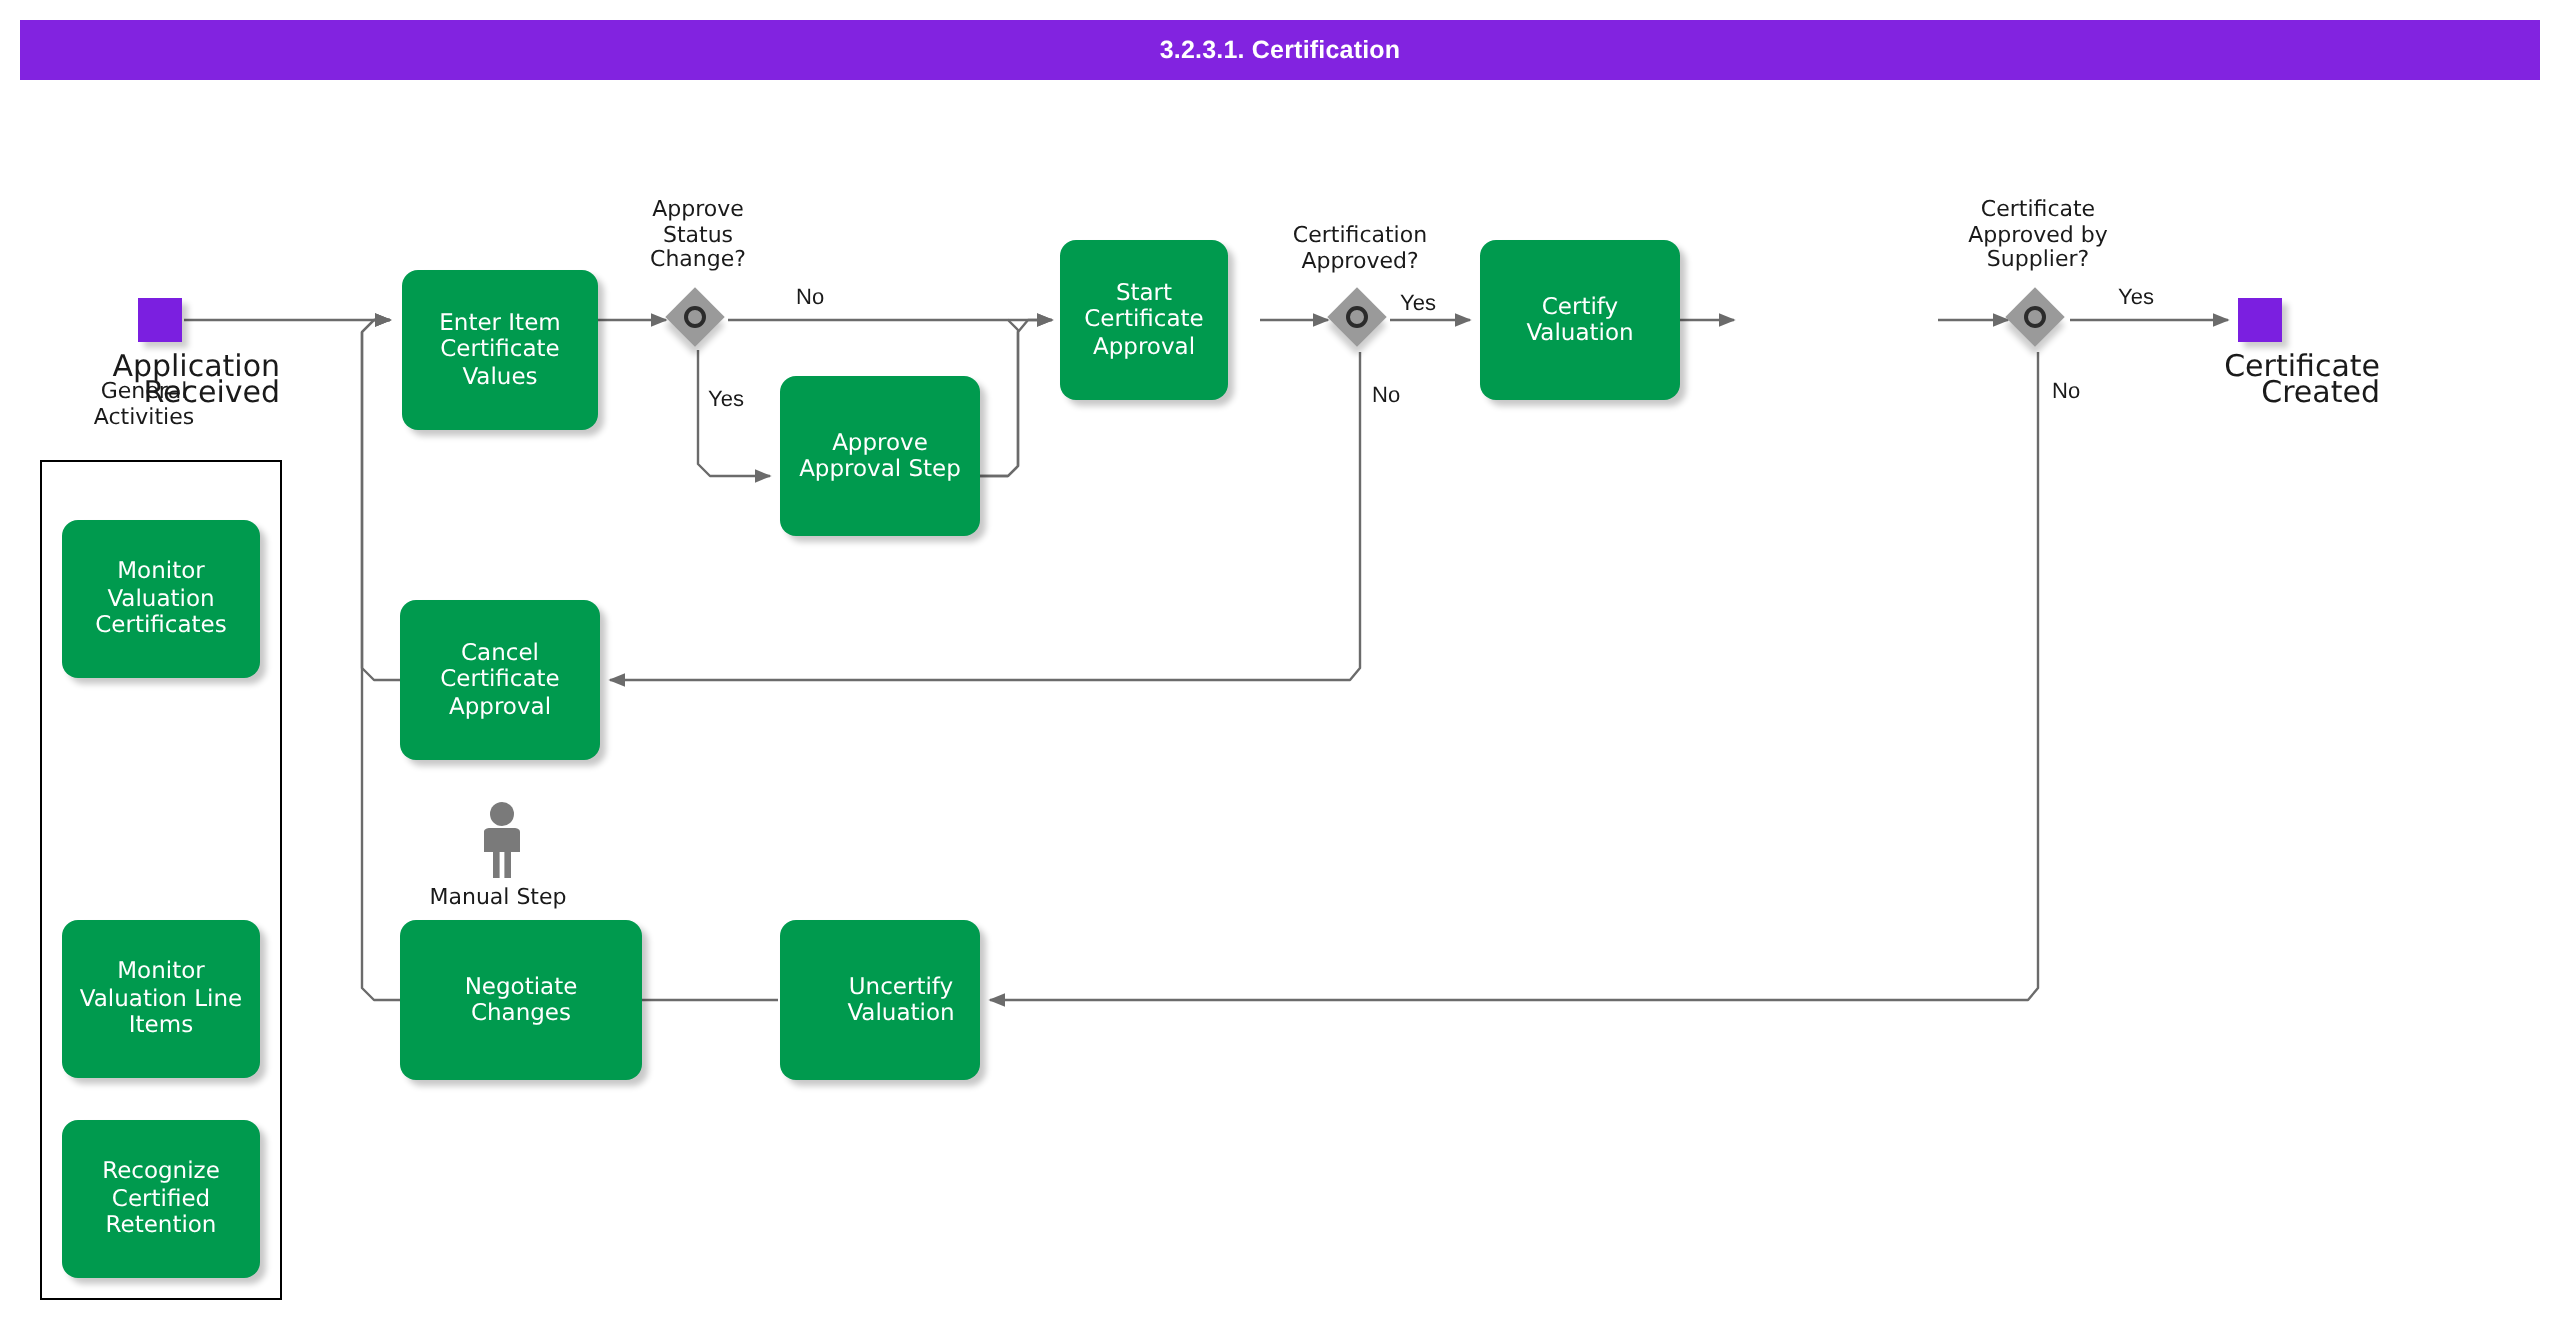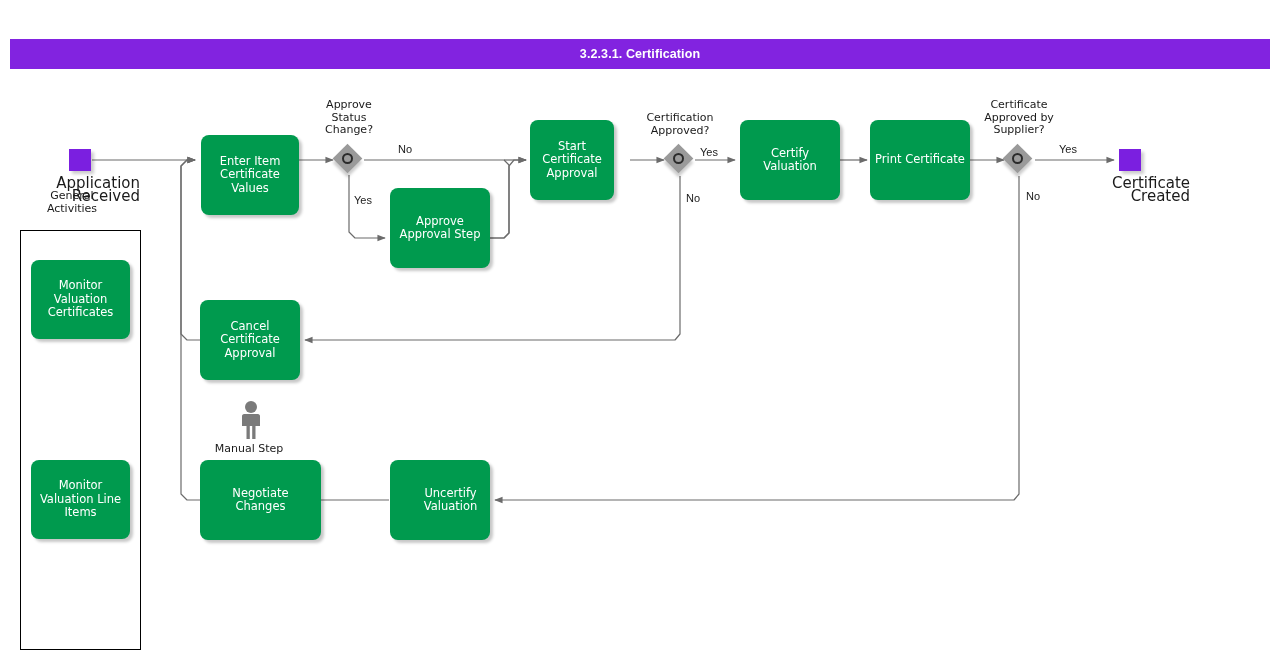--- a/index.html
+++ b/index.html
@@ -25,21 +25,20 @@
   .header-bar {
     position: absolute;
     left: 10px;
     top: 10px;
     width: 1260px;
     height: 30px;
     background: #8223E0;
     display: flex;
     align-items: center;
     justify-content: center;
-    margin-top: 29px;
   }
   .header-title {
     color: #ffffff;
     font-size: 12.5px;
     font-weight: bold;
     font-family: "Liberation Sans", sans-serif;
     letter-spacing: 0.1px;
   }
 
   
@@ -228,20 +227,25 @@
   <div class="task" style="left:31px; top:260px; width:99px; height:79px;">
     <span class="label">Monitor
 Valuation
 Certificates</span>
   </div>
   <div class="task" style="left:31px; top:460px; width:99px; height:79px;">
     <span class="label">Monitor
 Valuation Line
 Items</span>
   </div>
+  <div class="task" style="left:31px; top:560px; width:99px; height:79px;">
+    <span class="label">Recognize
+Certified
+Retention</span>
+  </div>
 
   <div class="task" style="left:201px; top:120px; width:98px; height:80px;margin-top:15px;">
     <span class="label">Enter Item
 Certificate
 Values</span>
   </div>
 
   <div class="gateway" style="left:334px; top:145px;">
     <div class="diamond"></div>
     <div class="ring"></div>
@@ -270,23 +274,20 @@
   <div class="gateway-label" style="left:630px; top:112px; width:100px;">Certification
 Approved?</div>
 
   <div class="edge-label" style="left:700px; top:146px;">Yes</div>
   <div class="edge-label" style="left:686px; top:192px;">No</div>
 
   <div class="task" style="left:740px; top:120px; width:100px; height:80px;">
     <span class="label">Certify Valuation</span>
   </div>
 
-  <div class="task" style="left:870px; top:120px; width:100px; height:80px;">
-    <span class="label">Print Certificate</span>
-  </div>
 
   <div class="gateway" style="left:1004px; top:145px;">
     <div class="diamond"></div>
     <div class="ring"></div>
   </div>
   <div class="gateway-label" style="left:959px; top:99px; width:120px;">Certificate
 Approved by
 Supplier?</div>
 
   <div class="edge-label" style="left:1059px; top:143px;">Yes</div>

